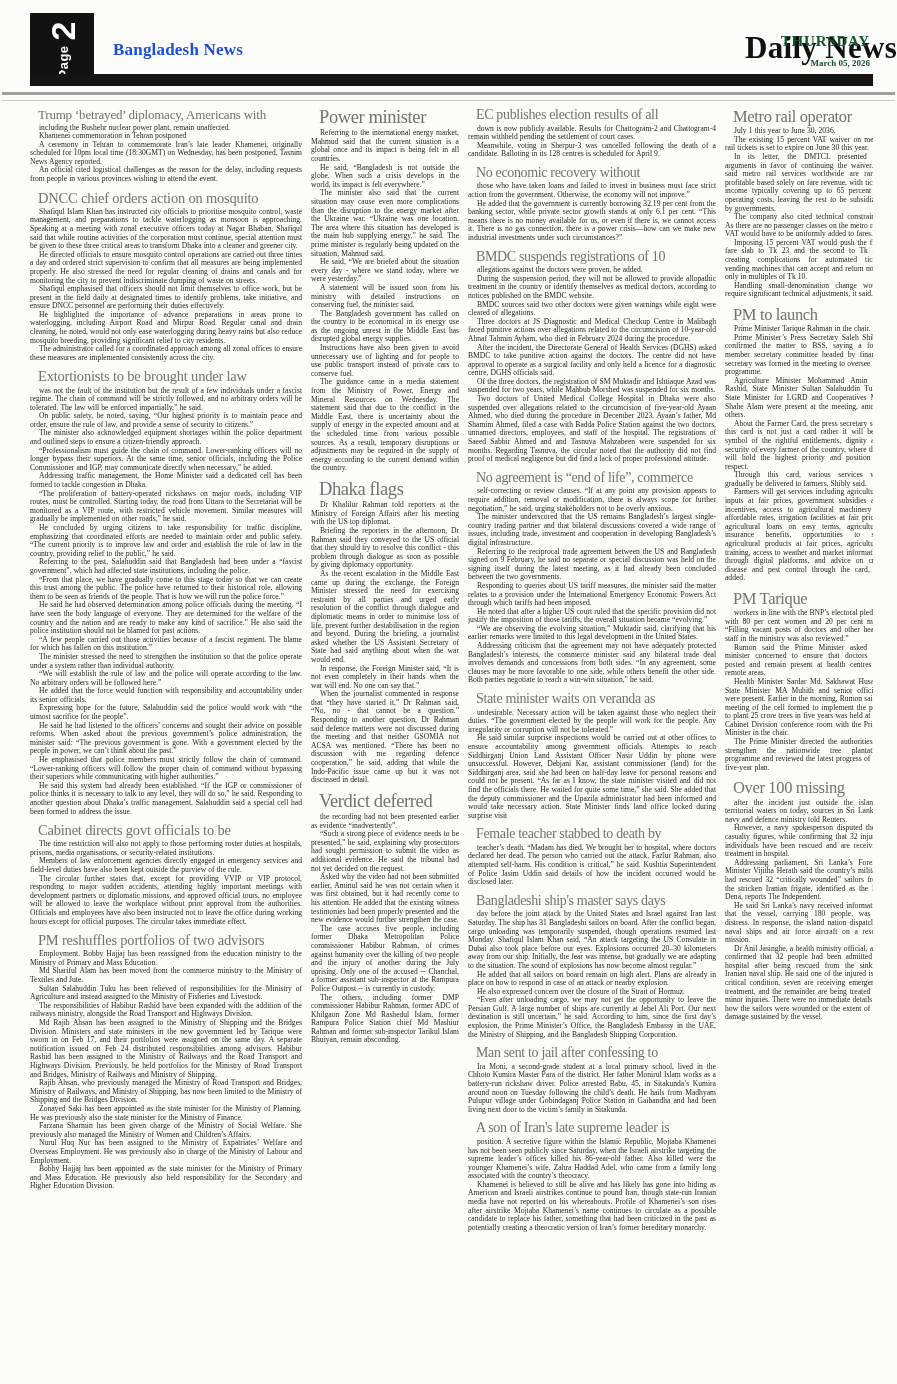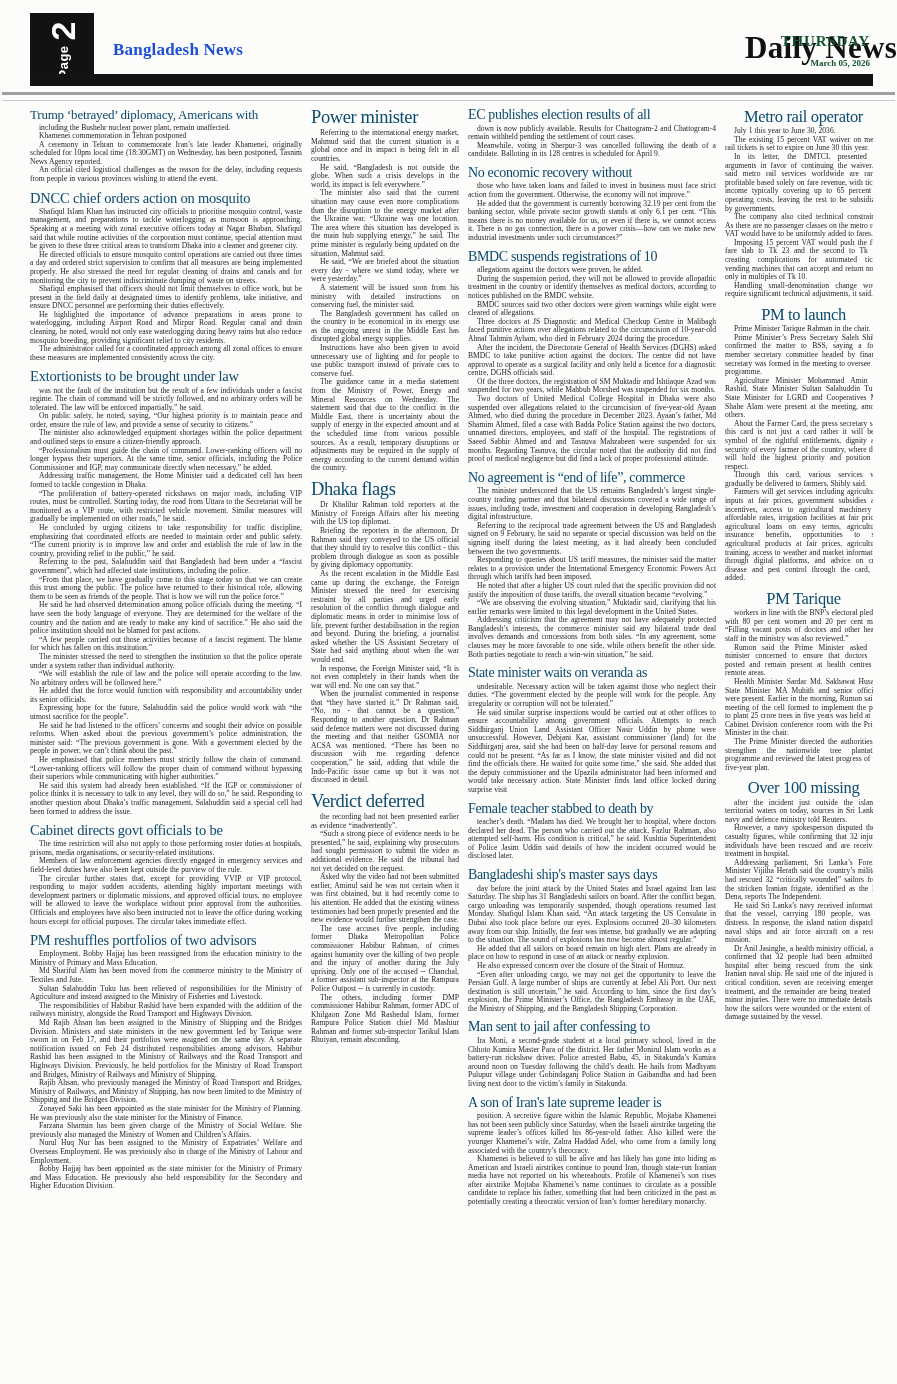--- a/index.html
+++ b/index.html
@@ -56,32 +56,32 @@
   .columns{
     position:absolute;top:103px;left:30px;right:24px;bottom:6px;
     display:grid;
     grid-template-columns:272px 148px 248px 157px;
     column-gap:9px;
     overflow:hidden;
   }
   .column{overflow:hidden;}
   article{margin:0 0 7px 0;}
   .headline{
-    margin:5px 0 2px 0;
+    margin:5px 0 2px 8px;
     font-weight:normal;
-    color:#0c4a6e;
+    color:#737373;
     line-height:1.04;
     letter-spacing:-0.2px;
     white-space:nowrap;
   }
   .col-0 .headline{font-size:14.5px;}
   .col-0 .headline.h-sm{font-size:13px;}
   .col-1 .headline{font-size:18.5px;letter-spacing:-0.4px;}
   .col-2 .headline{font-size:14px;letter-spacing:-0.35px;}
-  .col-3 .headline{font-size:16.5px;letter-spacing:-0.35px;text-align:center;}
+  .col-3 .headline{font-size:16.5px;letter-spacing:-0.35px;}
   article p{
     margin:0;
     font-size:7.6px;
     line-height:8.6px;
     text-align:justify;
     text-indent:9px;
     color:#1f1f1f;
     word-spacing:0.2px;
   }
 </style>
@@ -210,20 +210,21 @@
           <p>allegations against the doctors were proven, he added.</p>
           <p>During the suspension period, they will not be allowed to provide allopathic treatment in the country or identify themselves as medical doctors, according to notices published on the BMDC website.</p>
           <p>BMDC sources said two other doctors were given warnings while eight were cleared of allegations.</p>
           <p>Three doctors at JS Diagnostic and Medical Checkup Centre in Malibagh faced punitive actions over allegations related to the circumcision of 10-year-old Ahnaf Tahmin Ayham, who died in February 2024 during the procedure.</p>
           <p>After the incident, the Directorate General of Health Services (DGHS) asked BMDC to take punitive action against the doctors. The centre did not have approval to operate as a surgical facility and only held a licence for a diagnostic centre, DGHS officials said.</p>
           <p>Of the three doctors, the registration of SM Muktadir and Ishtiaque Azad was suspended for two years, while Mahbub Morshed was suspended for six months.</p>
           <p>Two doctors of United Medical College Hospital in Dhaka were also suspended over allegations related to the circumcision of five-year-old Ayaan Ahmed, who died during the procedure in December 2023. Ayaan’s father, Md Shamim Ahmed, filed a case with Badda Police Station against the two doctors, unnamed directors, employees, and staff of the hospital. The registrations of Saeed Sabbir Ahmed and and Tasnuva Mahzabeen were suspended for six months. Regarding Tasnuva, the circular noted that the authority did not find proof of medical negligence but did find a lack of proper professional attitude.</p>
         </article>
         <article>
           <h2 class="headline">No agreement is “end of life”, commerce</h2>
+          <p>self-correcting or review clauses. “If at any point any provision appears to require addition, removal or modification, there is always scope for further negotiation,” he said, urging stakeholders not to be overly anxious.</p>
           <p>The minister underscored that the US remains Bangladesh’s largest single-country trading partner and that bilateral discussions covered a wide range of issues, including trade, investment and cooperation in developing Bangladesh’s digital infrastructure.</p>
           <p>Referring to the reciprocal trade agreement between the US and Bangladesh signed on 9 February, he said no separate or special discussion was held on the signing itself during the latest meeting, as it had already been concluded between the two governments.</p>
           <p>Responding to queries about US tariff measures, the minister said the matter relates to a provision under the International Emergency Economic Powers Act through which tariffs had been imposed.</p>
           <p>He noted that after a higher US court ruled that the specific provision did not justify the imposition of those tariffs, the overall situation became “evolving.”</p>
           <p>“We are observing the evolving situation,” Muktadir said, clarifying that his earlier remarks were limited to this legal development in the United States.</p>
           <p>Addressing criticism that the agreement may not have adequately protected Bangladesh’s interests, the commerce minister said any bilateral trade deal involves demands and concessions from both sides. “In any agreement, some clauses may be more favorable to one side, while others benefit the other side. Both parties negotiate to reach a win-win situation,” he said.</p>
         </article>
         <article>
           <h2 class="headline">State minister waits on veranda as</h2>
           <p>undesirable. Necessary action will be taken against those who neglect their duties. “The government elected by the people will work for the people. Any irregularity or corruption will not be tolerated.”</p>

